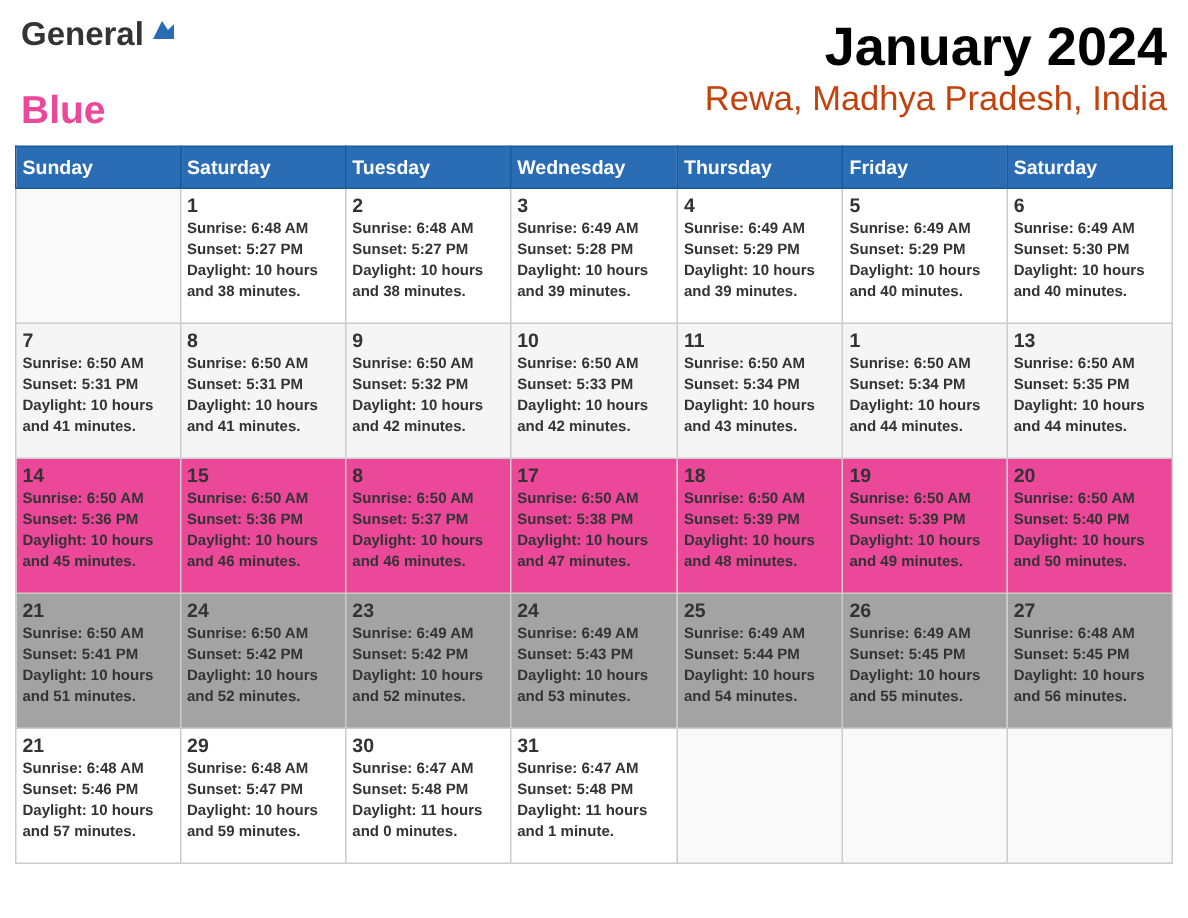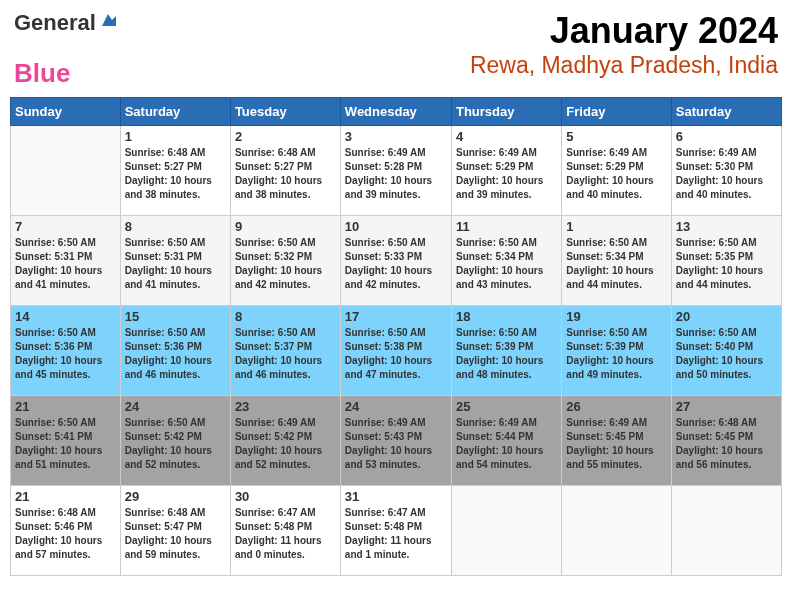--- a/index.html
+++ b/index.html
@@ -194,21 +194,21 @@
 and 44 minutes.</div>
         </td>
         <td>
           <div class="day-number">13</div>
           <div class="day-info" style="white-space: pre-line;">Sunrise: 6:50 AM
 Sunset: 5:35 PM
 Daylight: 10 hours
 and 44 minutes.</div>
         </td>
       </tr>
-      <tr style="background: #7dd3fc;">
+      <tr style="background: #ec4899;">
         <td>
           <div class="day-number">14</div>
           <div class="day-info" style="white-space: pre-line;">Sunrise: 6:50 AM
 Sunset: 5:36 PM
 Daylight: 10 hours
 and 45 minutes.</div>
         </td>
         <td>
           <div class="day-number">15</div>
           <div class="day-info" style="white-space: pre-line;">Sunrise: 6:50 AM

